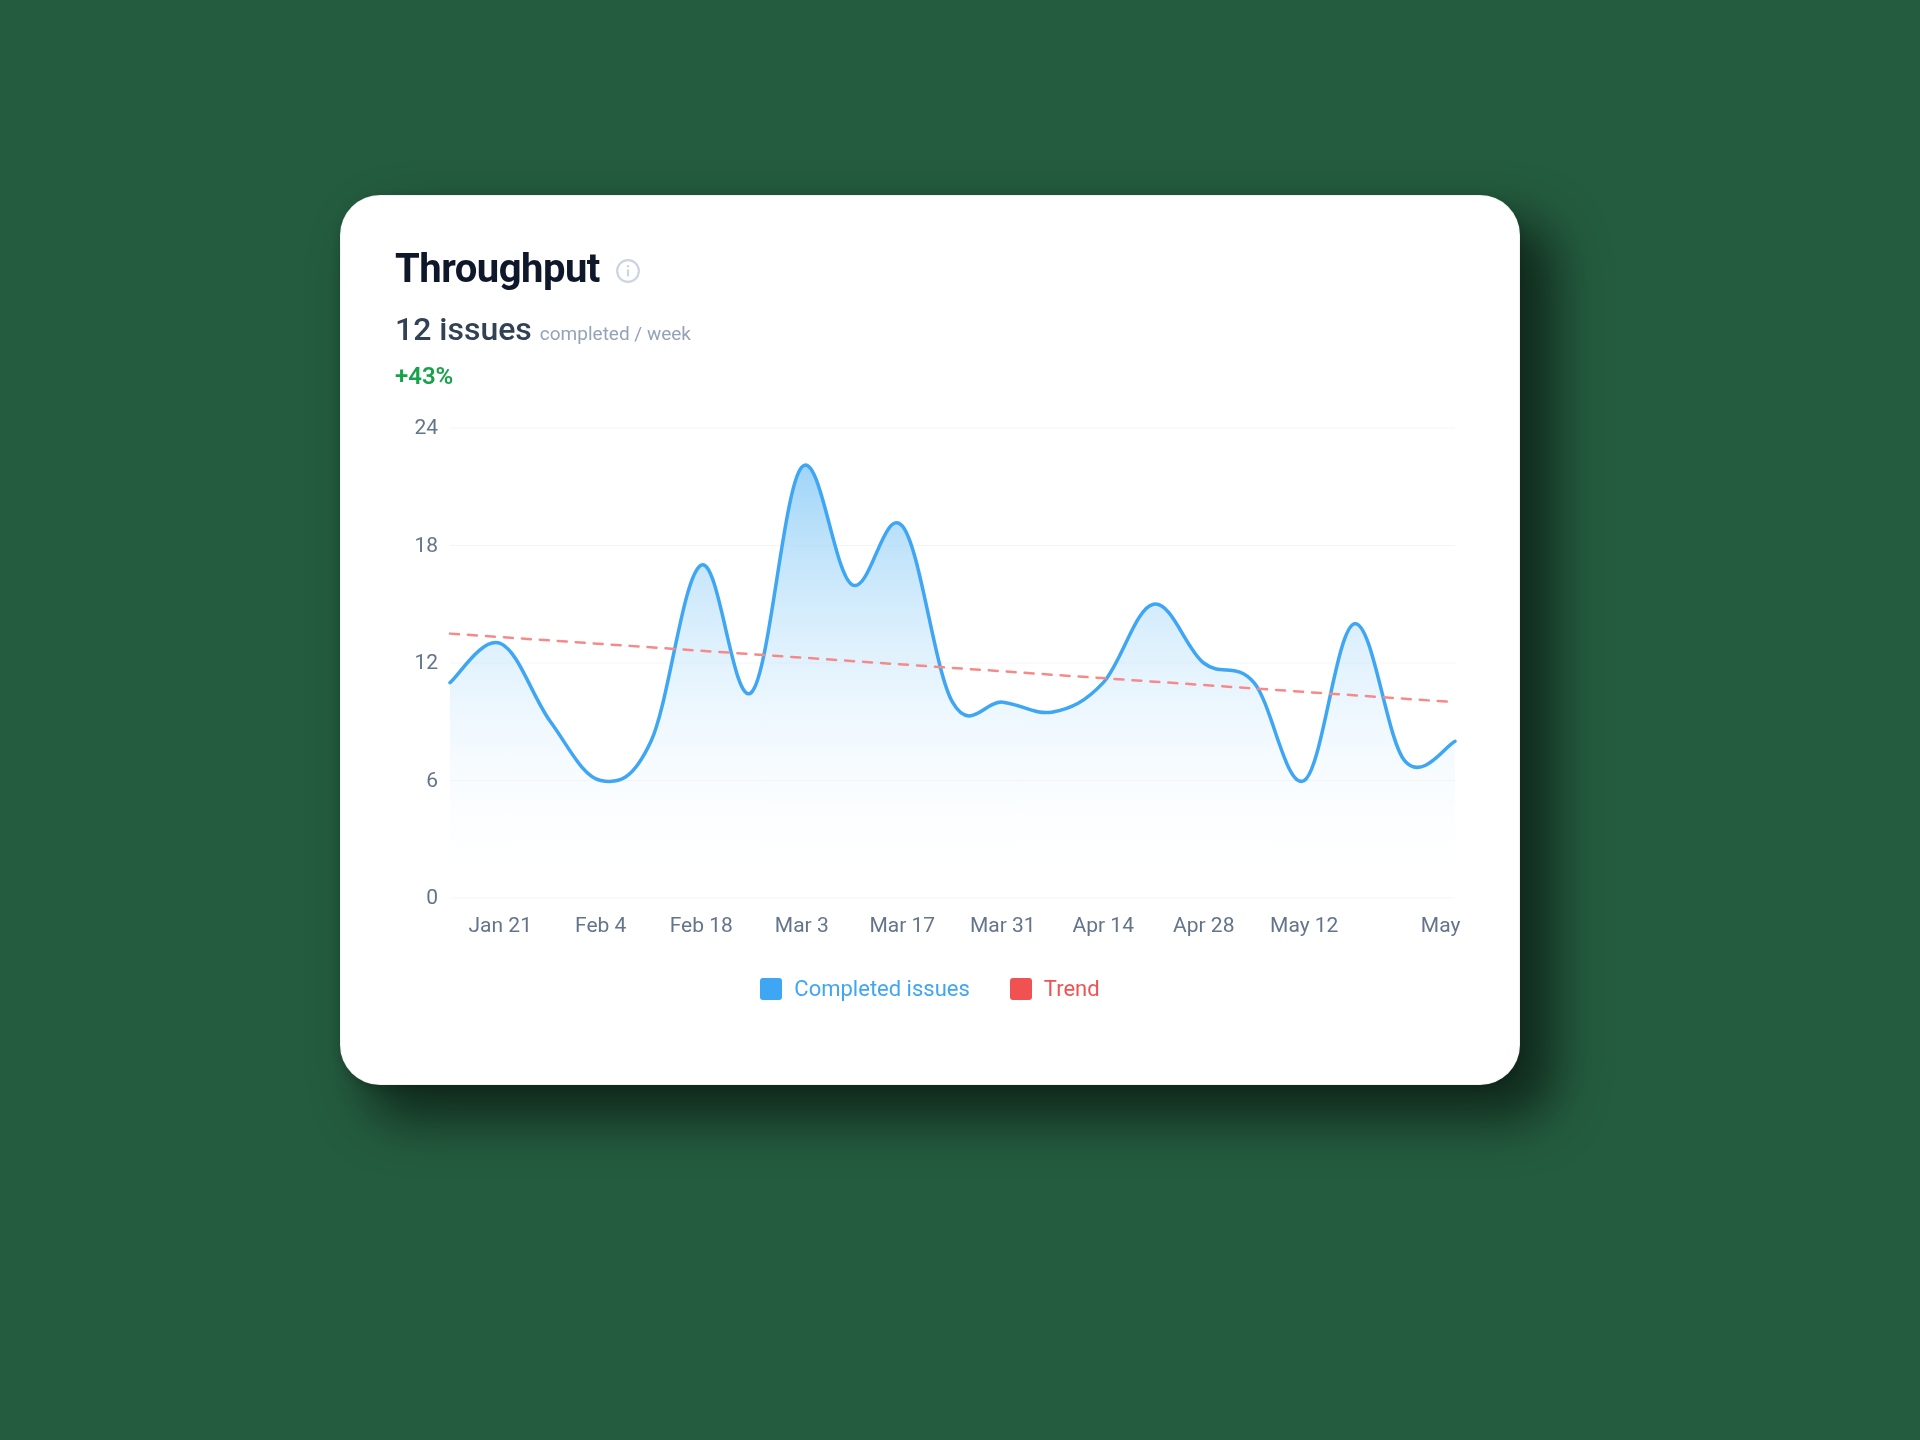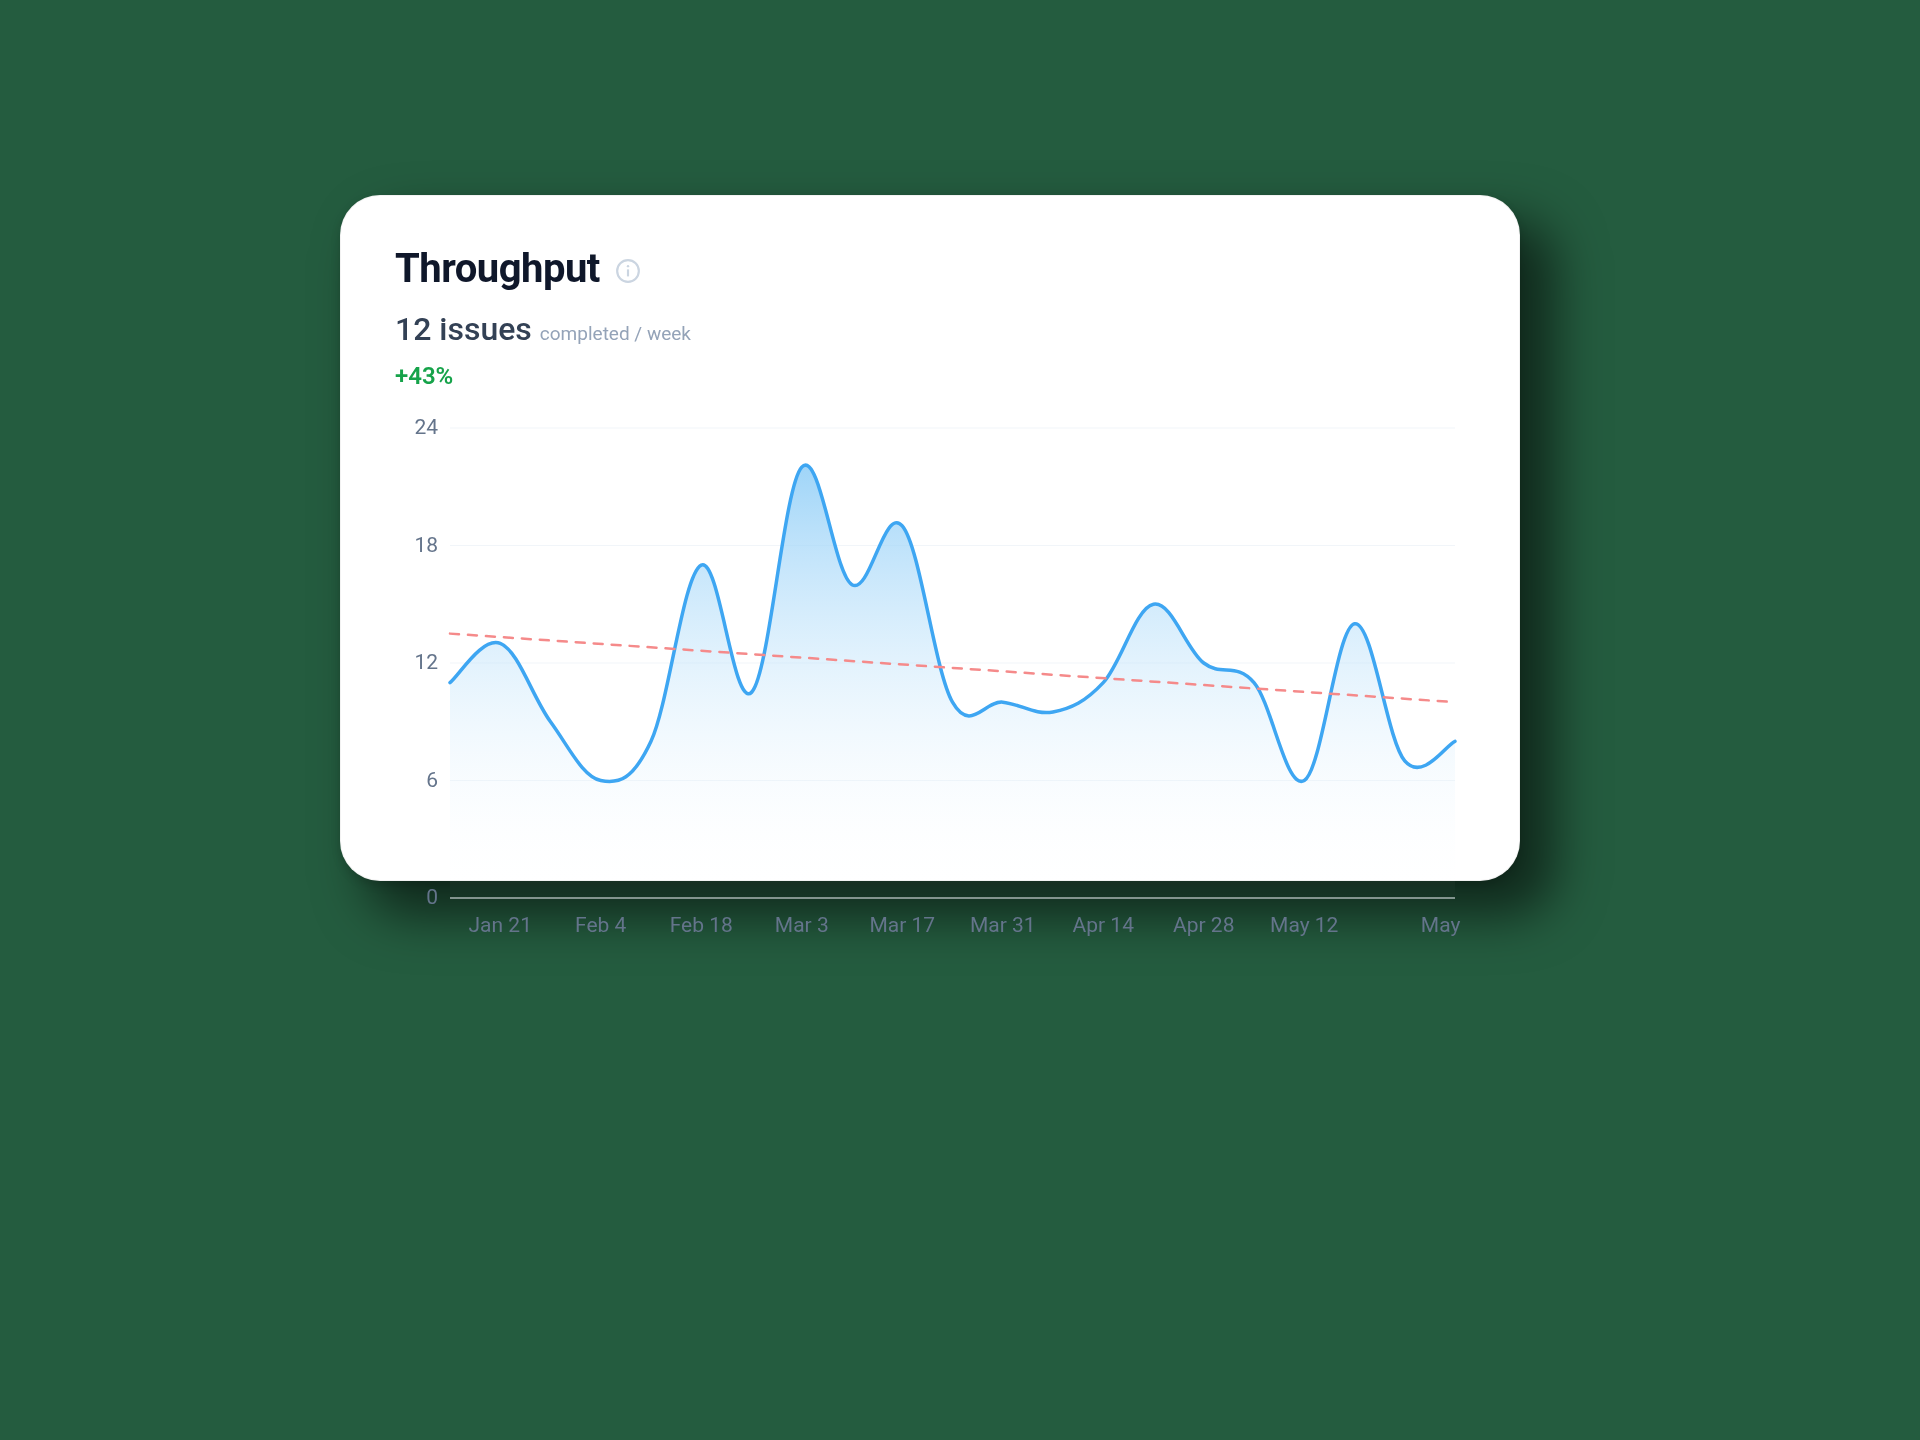--- a/index.html
+++ b/index.html
@@ -14,21 +14,21 @@
   .stage {
     position: relative;
     width: 1920px;
     height: 1440px;
   }
   .card {
     position: absolute;
     left: 340px;
     top: 195px;
     width: 1180px;
-    height: 686px;
+    height: 890px;
     background: #ffffff;
     border-radius: 40px;
     box-shadow: 30px 30px 50px 5px rgba(0,0,0,0.55), 0 0 0 1px rgba(0,0,0,0.05) inset, 0 4px 10px rgba(0,0,0,0.15);
     padding: 50px 55px 40px 55px;
     box-sizing: border-box;
   }
   .title-row {
     display: flex;
     align-items: center;
     gap: 14px;
@@ -154,15 +154,25 @@
           <text x="406.75" y="514" text-anchor="middle" font-size="21" fill="#64748b" font-family="inherit">Mar 3</text>
           <text x="507.25" y="514" text-anchor="middle" font-size="21" fill="#64748b" font-family="inherit">Mar 17</text>
           <text x="607.75" y="514" text-anchor="middle" font-size="21" fill="#64748b" font-family="inherit">Mar 31</text>
           <text x="708.25" y="514" text-anchor="middle" font-size="21" fill="#64748b" font-family="inherit">Apr 14</text>
           <text x="808.75" y="514" text-anchor="middle" font-size="21" fill="#64748b" font-family="inherit">Apr 28</text>
           <text x="909.25" y="514" text-anchor="middle" font-size="21" fill="#64748b" font-family="inherit">May 12</text>
           <text x="1060" y="514" text-anchor="middle" font-size="21" fill="#64748b" font-family="inherit">May 31</text>
         </svg>
     </div>
 
+    <div class="legend">
+      <div class="legend-item">
+        <span class="swatch blue"></span>
+        <span class="legend-label blue">Completed issues</span>
+      </div>
+      <div class="legend-item">
+        <span class="swatch red"></span>
+        <span class="legend-label red">Trend</span>
+      </div>
+    </div>
 
   </div>
 </div>
 
 </body></html>

